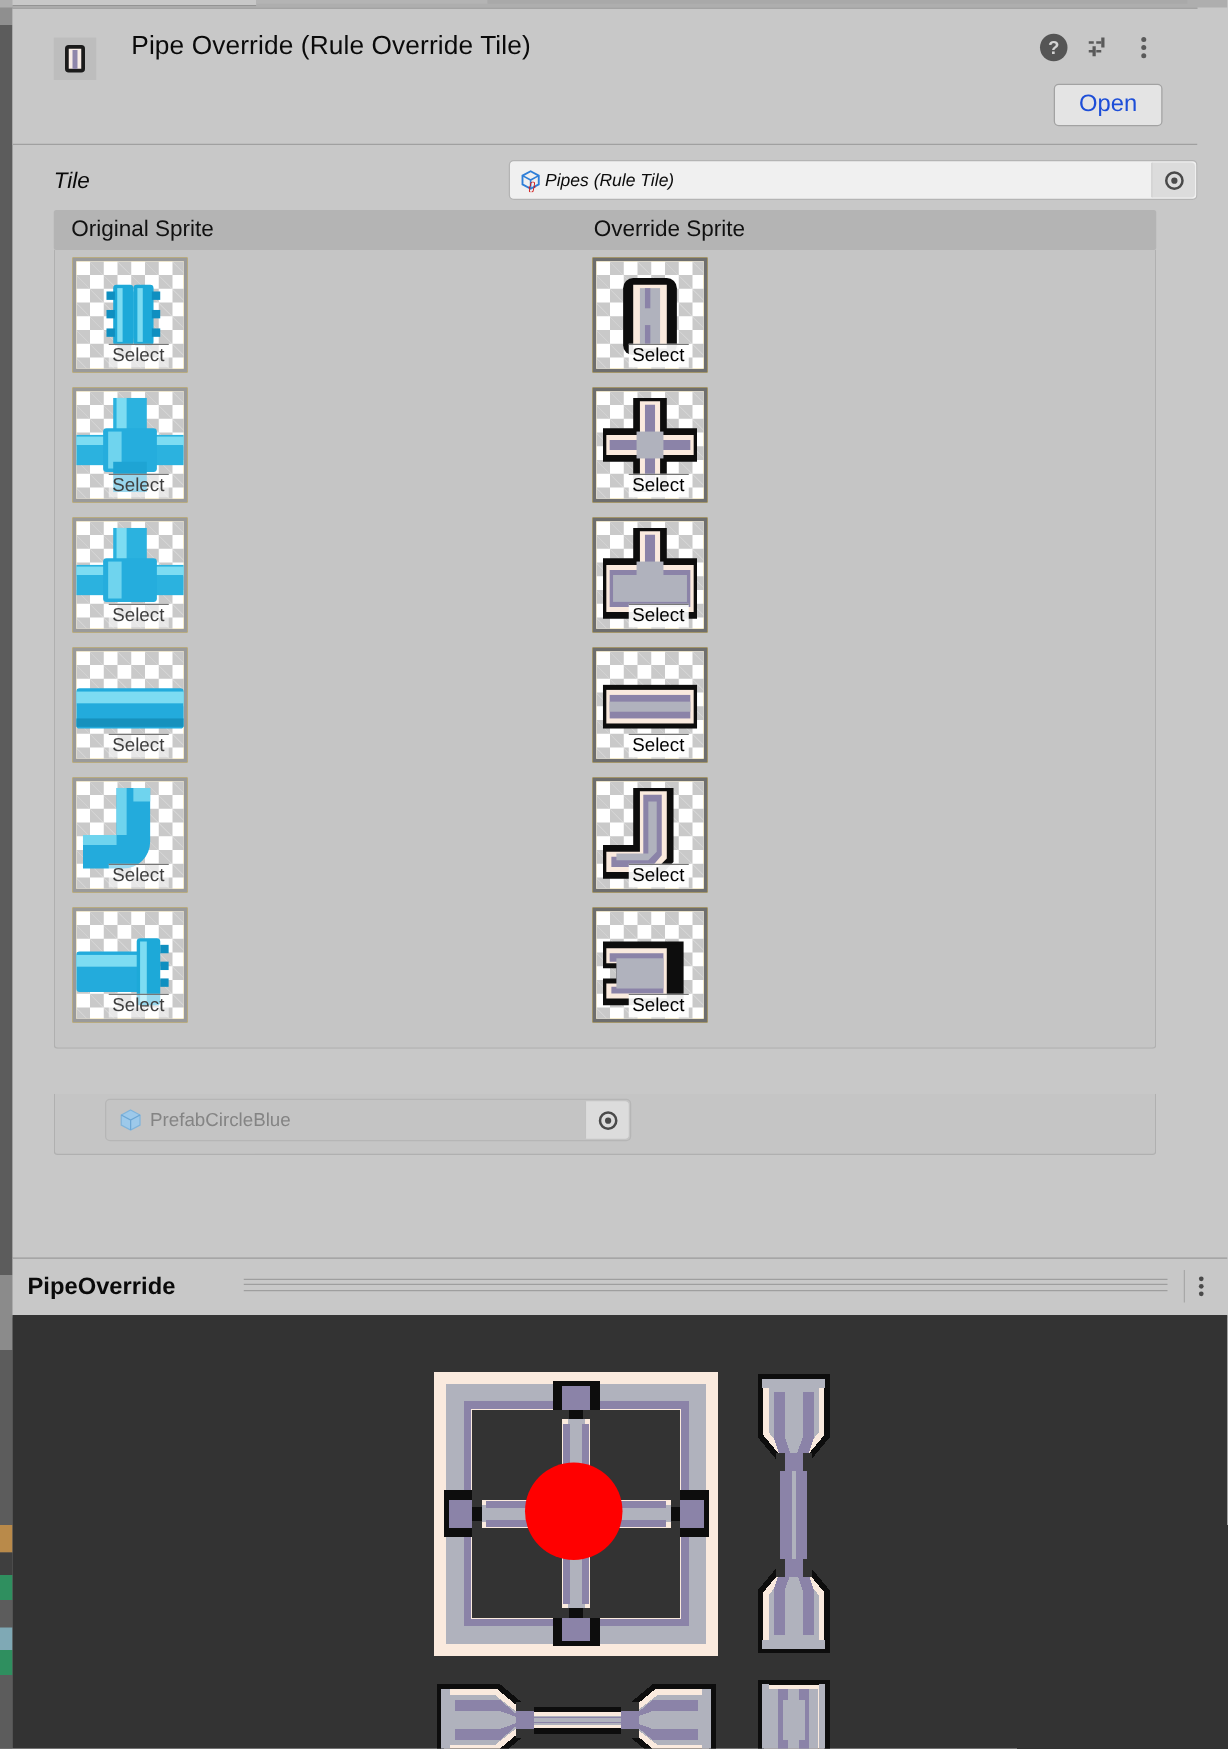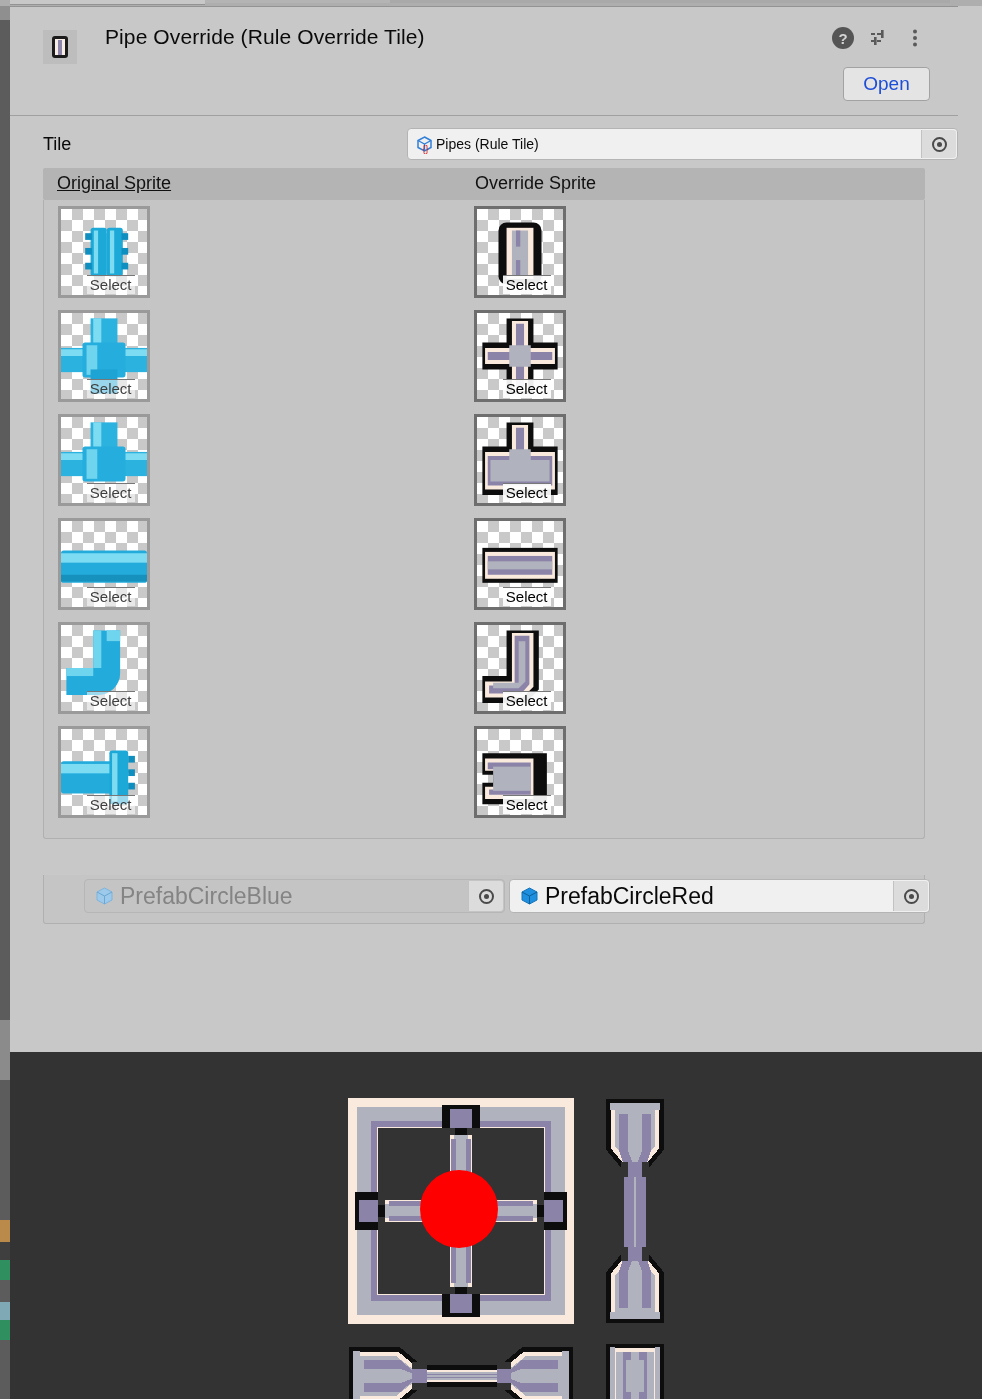--- a/index.html
+++ b/index.html
@@ -57,21 +57,21 @@
   .open-btn{
     position:absolute;right:28px;top:60px;width:85px;height:32px;
     background:#e4e4e4;border:1px solid #a2a2a2;border-radius:4px;
     display:flex;align-items:center;justify-content:center;
     font-size:19px;color:#1d4ed8;cursor:default;
   }
 
   
   .insp-body{position:relative;padding:0;}
 
-  .tile-row{position:relative;height:36px;margin:12px 0 0 0;}
+  .tile-row{position:relative;height:36px;margin:12px 0 0 0;font-style:italic;}
   .tile-label{position:absolute;left:33px;top:6px;font-size:18px;}
   .objfield{
     position:absolute;left:397px;top:0;width:551px;height:32px;
     background:#f0f0f0;border:1px solid #b4b4b4;border-radius:4px;box-sizing:border-box;
     display:flex;align-items:center;cursor:default;
   }
   .objfield .of-icon{margin-left:7px;margin-right:2px;display:flex;}
   .objfield .of-text{font-size:14px;color:#0b0b0b;white-space:nowrap;overflow:hidden;}
   .picker{
     position:absolute;right:1px;top:1px;bottom:1px;width:34px;
@@ -83,21 +83,21 @@
     display:flex;align-items:center;justify-content:center;box-sizing:border-box;
   }
   .picker .dot i{width:5px;height:5px;border-radius:50%;background:#4a4a4a;display:block;}
 
   
   .colhead{
     position:relative;margin:4px 33px 0 33px;height:32px;background:#b4b4b4;
     border-radius:2px;
   }
   .colhead span{position:absolute;top:5px;font-size:18px;color:#111;}
-  .colhead .c1{left:14px;text-decoration:underline;}
+  .colhead .c1{left:14px;}
   .colhead .c2{left:432px;}
 
   
   .listbox{
     position:relative;margin:0 33px;background:#c5c5c5;
     border:1px solid #b0b0b0;border-top:none;border-radius:0 0 3px 3px;
     padding:6px 0 8px 0;
   }
   .srow{position:relative;height:104px;}
   .thumb{
@@ -128,21 +128,21 @@
   .gospacer{height:36px;}
   .gorow{position:relative;margin:0 33px;height:40px;}
   .gofield{
     position:absolute;top:2px;width:421px;height:34px;
     background:#f0f0f0;border:1px solid #b4b4b4;border-radius:4px;box-sizing:border-box;
     display:flex;align-items:center;cursor:default;
   }
   .gofield.g1{left:7px;background:#c4c4c4;border-color:#b6b6b6;}
   .gofield.g2{left:432px;}
   .gofield .gi{margin-left:9px;margin-right:5px;display:flex;}
-  .gofield .gt{font-size:23px;}
+  .gofield .gt{font-size:15px;}
   .gofield.g1 .gt{color:#848484;}
   .gobox{
     position:relative;margin:0 33px;background:#c5c5c5;border:1px solid #b0b0b0;
     border-top:none;border-radius:0 0 3px 3px;padding:2px 0 6px 0;
   }
 
   
   .vscroll{
     position:absolute;right:0;top:6px;width:24px;height:1000px;background:#c0c0c0;
     border-left:1px solid #a6a6a6;
@@ -441,51 +441,48 @@
               </svg>
             </span>
             <span class="gt">PrefabCircleBlue</span>
             <span class="picker">
                 <span class="dot">
                   <i></i>
                 </span>
               </span>
           </div>
 
-          <div class="gofield g2">
-            <span class="gi">
-              <svg width="21" height="21" viewBox="0 0 21 21">
-                <path d="M10.5 2 L18 6 V14 L10.5 18 L3 14 V6 Z" fill="#1f8fe0" stroke="#1574b8" stroke-width="1"></path>
-                <path d="M3 6 L10.5 10 L18 6 M10.5 10 V18" fill="none" stroke="#0f5f96" stroke-width="1"></path>
-              </svg>
-            </span>
-            <span class="gt">PrefabCircleRed</span>
-            <span class="picker">
-                <span class="dot">
-                  <i></i>
-                </span>
-              </span>
-          </div>
 
         </div>
       </div>
 
     </div>
   </div>
 
   <div class="vscroll">
     <div class="arrow up">
         <span class="tri u"></span>
       </div>
     <div class="thumbbar"></div>
     <div class="arrow down">
         <span class="tri d"></span>
       </div>
   </div>
 
+  <div class="prevbar">
+    <div class="ptitle">PipeOverride</div>
+    <div class="rule"></div>
+    <div class="pkebab">
+      <svg width="18" height="22" viewBox="0 0 18 22">
+        <circle cx="9" cy="5" r="1.9" fill="#4a4a4a"></circle>
+        <circle cx="9" cy="11" r="1.9" fill="#4a4a4a"></circle>
+        <circle cx="9" cy="17" r="1.9" fill="#4a4a4a"></circle>
+      </svg>
+    </div>
+  </div>
 
   <div class="preview">
 
     <div class="pv-item" style="left:330px;top:38px;width:242px;height:242px;">
       <svg width="242" height="242" viewBox="0 0 64 64" shape-rendering="crispEdges">
 
         <path d="M4 4 H60 V60 H4 Z" fill="none" stroke="#0d0d0d" stroke-width="4"></path>
 
         <path d="M6 6 H58 V58 H6 Z" fill="none" stroke="#faeade" stroke-width="8"></path>
         <path d="M7 7 H57 V57 H7 Z" fill="none" stroke="#b0b2bd" stroke-width="5"></path>

